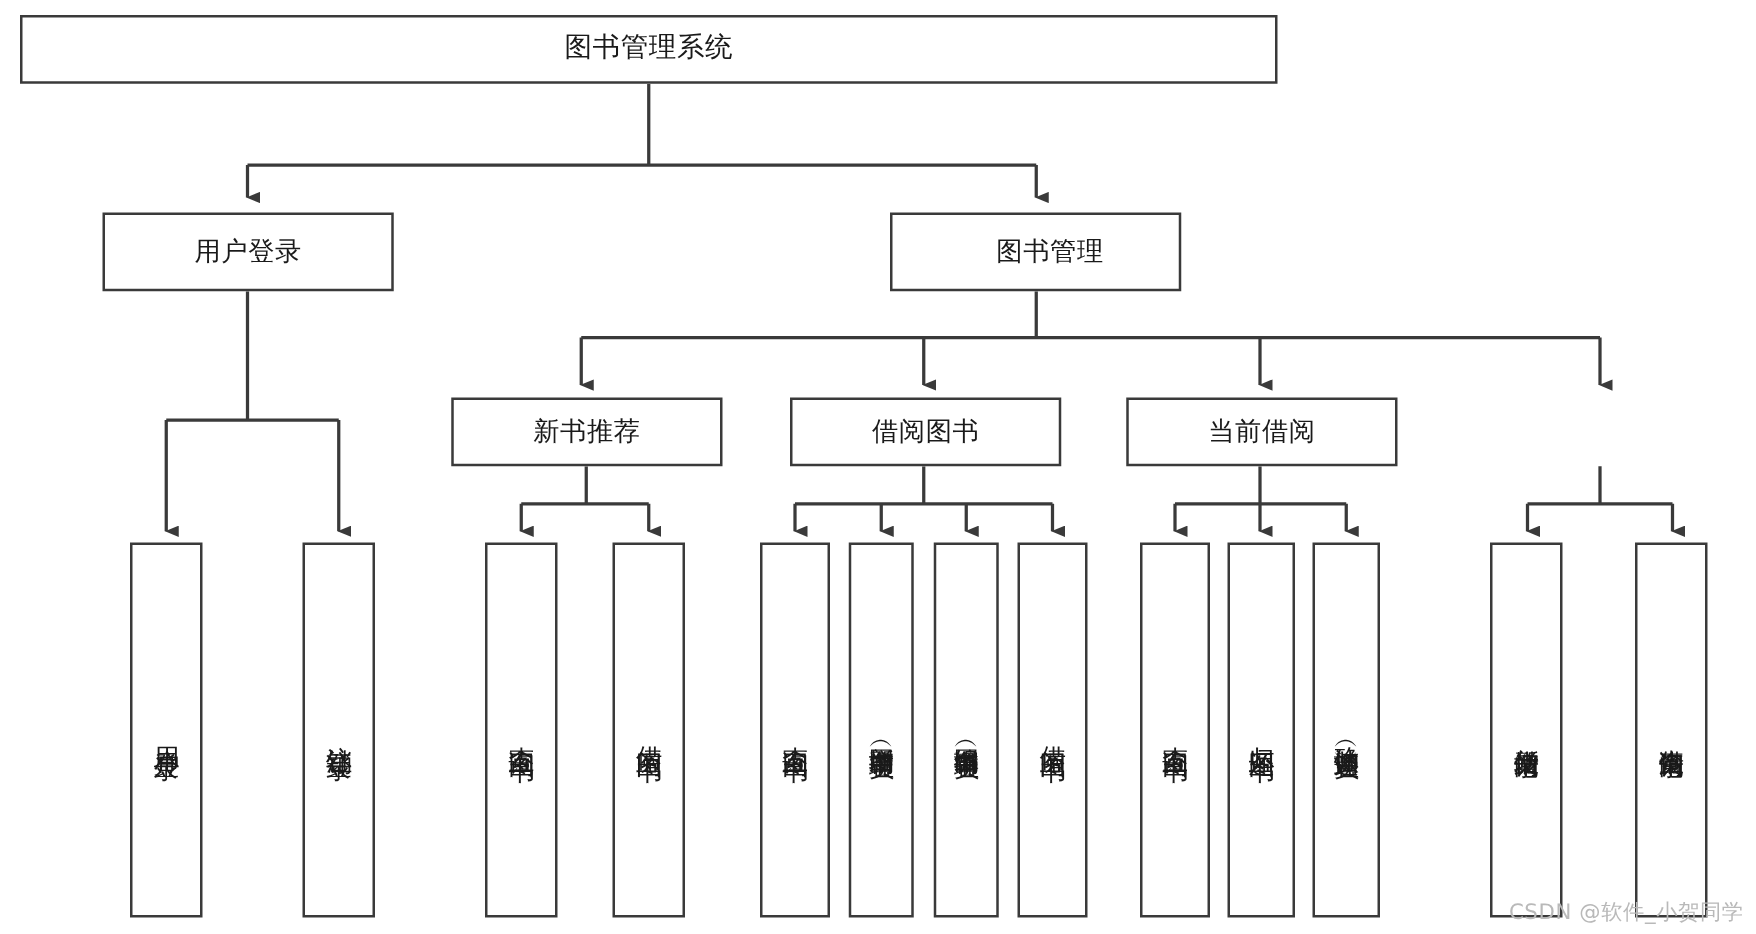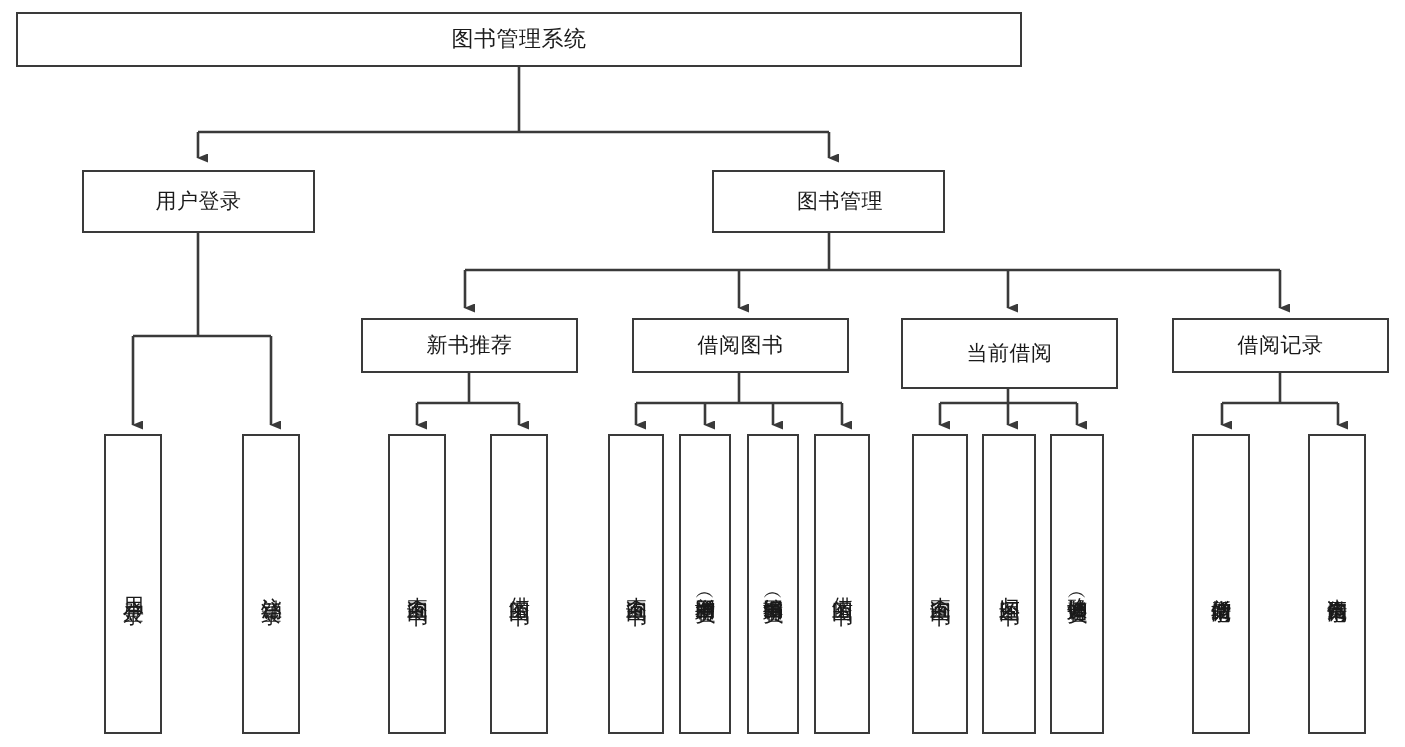--- a/index.html
+++ b/index.html
@@ -144,27 +144,24 @@
   </div>
 
   <div class="node h" style="left:361px; top:318px; width:217px; height:55px;">
     <span class="nlabel">新书推荐</span>
   </div>
 
   <div class="node h" style="left:632px; top:318px; width:217px; height:55px;">
     <span class="nlabel">借阅图书</span>
   </div>
 
-  <div class="node h" style="left:901px; top:318px; width:217px; height:71px;">
+  <div class="node h" style="left:901px; top:318px; width:217px; height:55px;">
     <span class="nlabel">当前借阅</span>
   </div>
 
-  <div class="node h" style="left:1172px; top:318px; width:217px; height:55px;">
-    <span class="nlabel">借阅记录</span>
-  </div>
 
   <div class="node v" style="left:104px; top:434px; width:58px; height:300px;">
     <span class="nlabel">用户登录</span>
   </div>
 
   <div class="node v" style="left:242px; top:434px; width:58px; height:300px;">
     <span class="nlabel">注销登录</span>
   </div>
 
   <div class="node v" style="left:388px; top:434px; width:58px; height:300px;">
@@ -204,14 +201,15 @@
   </div>
 
   <div class="node v narrow" style="left:1192px; top:434px; width:58px; height:300px;">
     <span class="nlabel">新增借阅记录</span>
   </div>
 
   <div class="node v narrow" style="left:1308px; top:434px; width:58px; height:300px;">
     <span class="nlabel">查询借阅记录</span>
   </div>
 
+  <div id="watermark">CSDN @软件_小贺同学</div>
 
 </div>
 
 </body></html>

